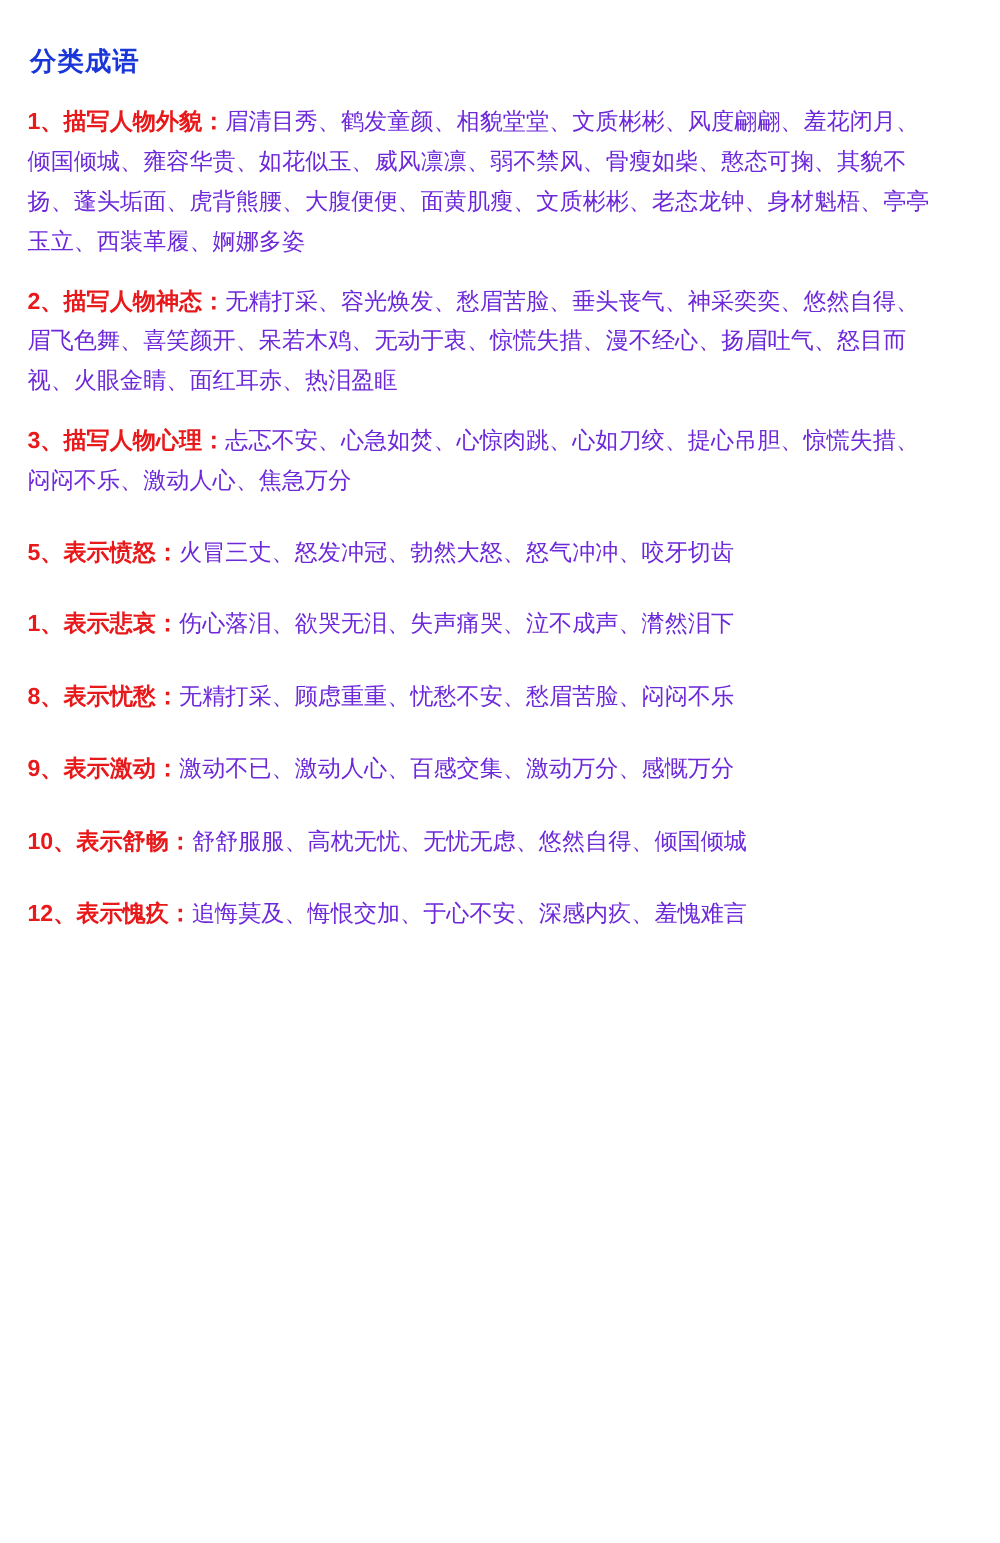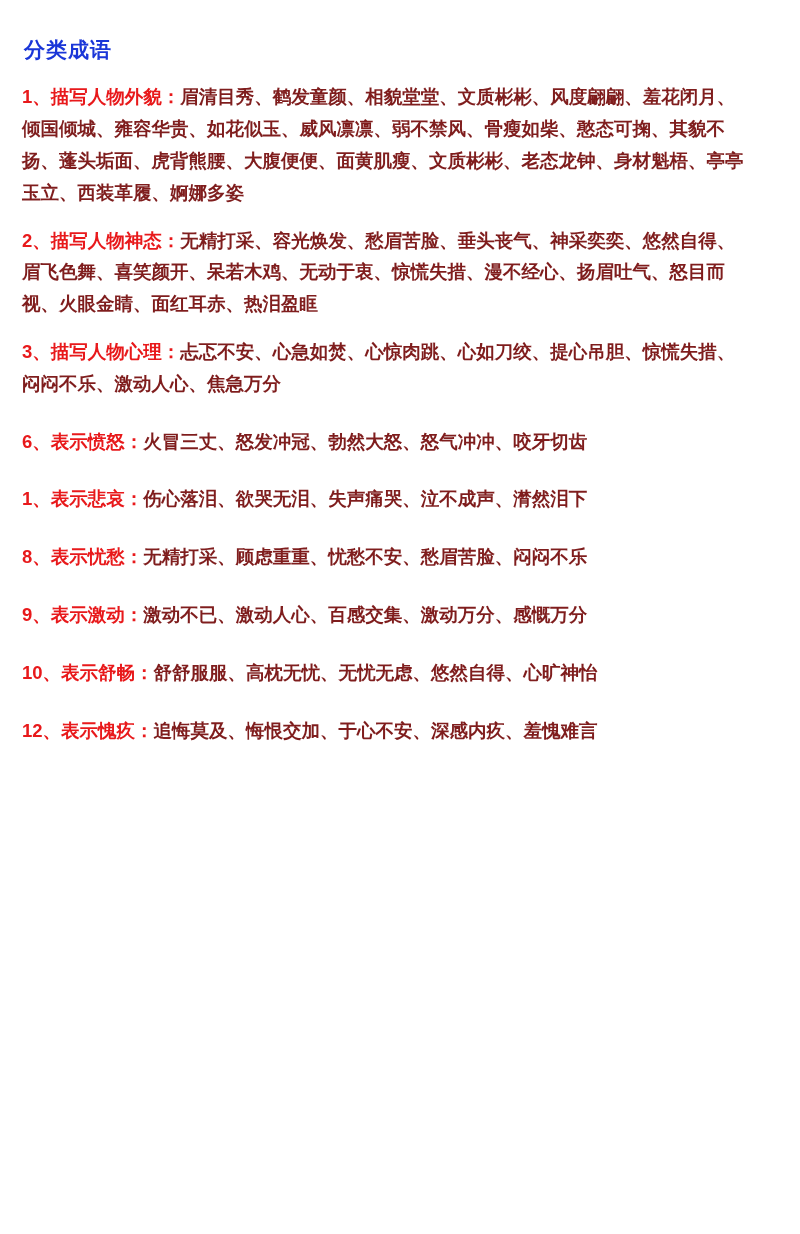--- a/index.html
+++ b/index.html
@@ -34,22 +34,22 @@
     line-height: 1.72;
     font-size: 18.5px;
     text-align: left;
   }
   .entry-label {
     color: #e8191b;
     font-weight: bold;
     white-space: nowrap;
   }
   .entry-body {
-    color: #7f1d1d;
-    font-weight: bold;
+    color: #6d28d9;
+    font-weight: normal;
   }
   
   .entry.wrap {
     margin-bottom: 16px;
   }
   .entry.spaced {
     margin-bottom: 26px;
   }
 </style>
 </head>
@@ -66,38 +66,38 @@
   <p class="entry wrap">
     <span class="entry-label">2、描写人物神态：</span><span class="entry-body">无精打采、容光焕发、愁眉苦脸、垂头丧气、神采奕奕、悠然自得、眉飞色舞、喜笑颜开、呆若木鸡、无动于衷、惊慌失措、漫不经心、扬眉吐气、怒目而视、火眼金睛、面红耳赤、热泪盈眶</span>
   </p>
 
   <p class="entry spaced">
     <span class="entry-label">3、描写人物心理：</span><span class="entry-body">忐忑不安、心急如焚、心惊肉跳、心如刀绞、提心吊胆、惊慌失措、闷闷不乐、激动人心、焦急万分</span>
   </p>
 
 
   <p class="entry spaced">
-    <span class="entry-label">6、表示愤怒：</span><span class="entry-body">火冒三丈、怒发冲冠、勃然大怒、怒气冲冲、咬牙切齿</span>
+    <span class="entry-label">5、表示愤怒：</span><span class="entry-body">火冒三丈、怒发冲冠、勃然大怒、怒气冲冲、咬牙切齿</span>
   </p>
 
 
   <p class="entry spaced">
     <span class="entry-label">1、表示悲哀：</span><span class="entry-body">伤心落泪、欲哭无泪、失声痛哭、泣不成声、潸然泪下</span>
   </p>
 
   <p class="entry spaced">
     <span class="entry-label">8、表示忧愁：</span><span class="entry-body">无精打采、顾虑重重、忧愁不安、愁眉苦脸、闷闷不乐</span>
   </p>
 
   <p class="entry spaced">
     <span class="entry-label">9、表示激动：</span><span class="entry-body">激动不已、激动人心、百感交集、激动万分、感慨万分</span>
   </p>
 
   <p class="entry spaced">
-    <span class="entry-label">10、表示舒畅：</span><span class="entry-body">舒舒服服、高枕无忧、无忧无虑、悠然自得、心旷神怡</span>
+    <span class="entry-label">10、表示舒畅：</span><span class="entry-body">舒舒服服、高枕无忧、无忧无虑、悠然自得、倾国倾城</span>
   </p>
 
 
   <p class="entry spaced">
     <span class="entry-label">12、表示愧疚：</span><span class="entry-body">追悔莫及、悔恨交加、于心不安、深感内疚、羞愧难言</span>
   </p>
 
 </div>
 
 </body></html>

